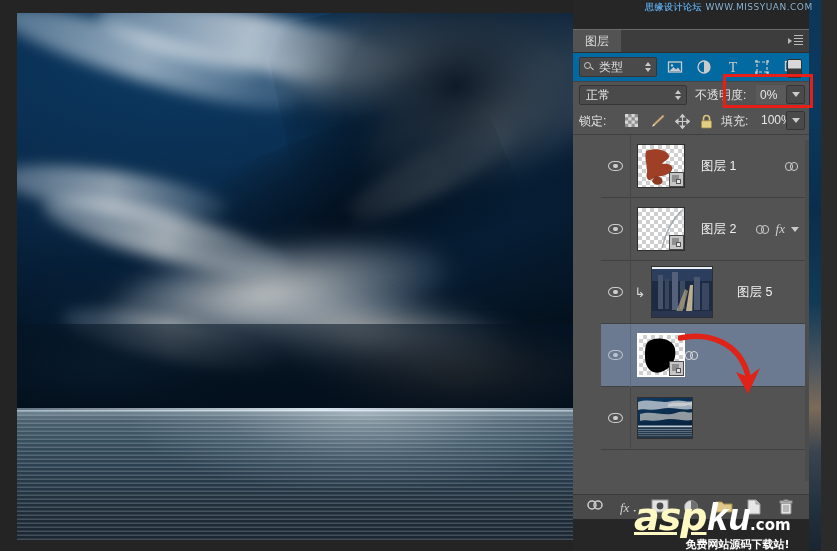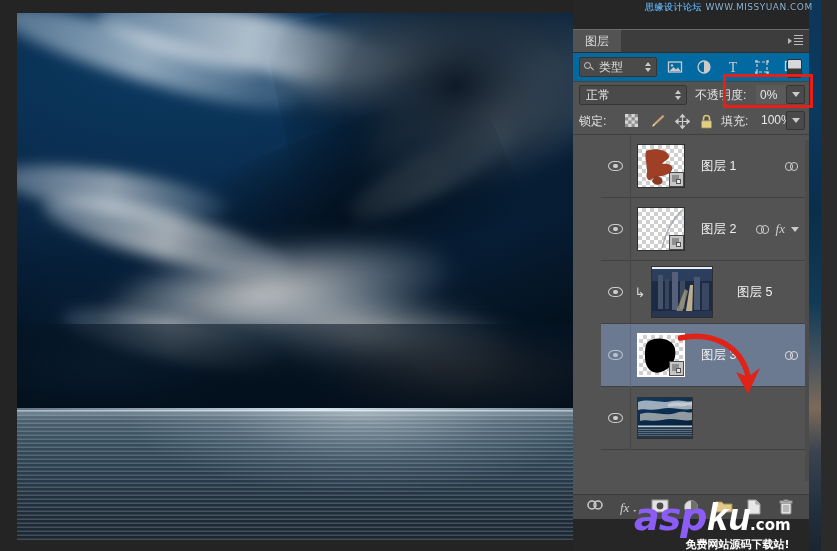--- a/index.html
+++ b/index.html
@@ -468,22 +468,23 @@
     position: absolute;
     left: 634px; top: 495px;
     z-index: 60;
     white-space: nowrap;
   }
   #wm-bottom .asp {
     font-family: "DejaVu Sans", sans-serif;
     font-weight: bold;
     font-style: italic;
     font-size: 38px;
-    color: #8b5cf6;
+    color: #fef9c3;
     letter-spacing: -1px;
+    text-decoration: underline;
   }
   #wm-bottom .ku {
     font-family: Liberation Mono, monospace;
     font-weight: bold;
     font-style: italic;
     font-size: 38px;
     color: #ffffff;
     letter-spacing: -1px;
   }
   #wm-bottom .com {
@@ -751,21 +752,20 @@
             </div>
         </div>
         <div class="thumb-wrap">
           <div class="thumb framed">
             <svg width="46" height="42" viewBox="0 0 46 42" style="position:absolute;left:0;top:0">
               <path d="M10 6 C20 1 34 4 36 14 C38 24 32 34 22 37 C12 40 6 32 6 22 C6 14 6 9 10 6 Z" fill="#000000"></path>
             </svg>
           </div>
           <div class="so-badge"></div>
         </div>
-        <div class="layer-name">图层 3</div>
         <div class="row-icons">
           <div class="chain">
               <i style="border-color:#dcdcdc"></i>
               <b style="border-color:#dcdcdc"></b>
             </div>
         </div>
       </div>
 
       <div class="layer-row">
         <div class="eye-cell">

